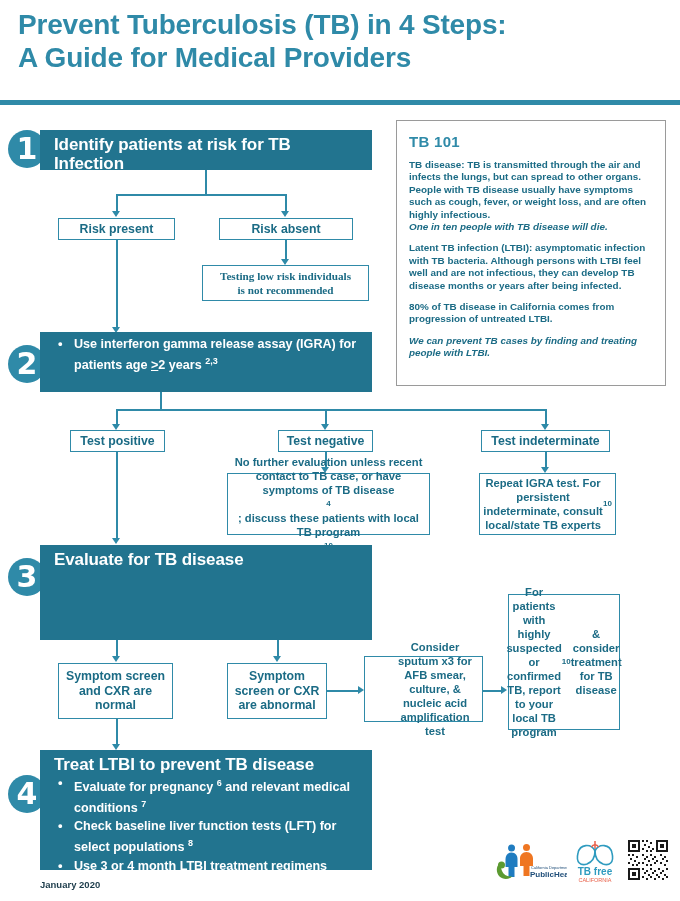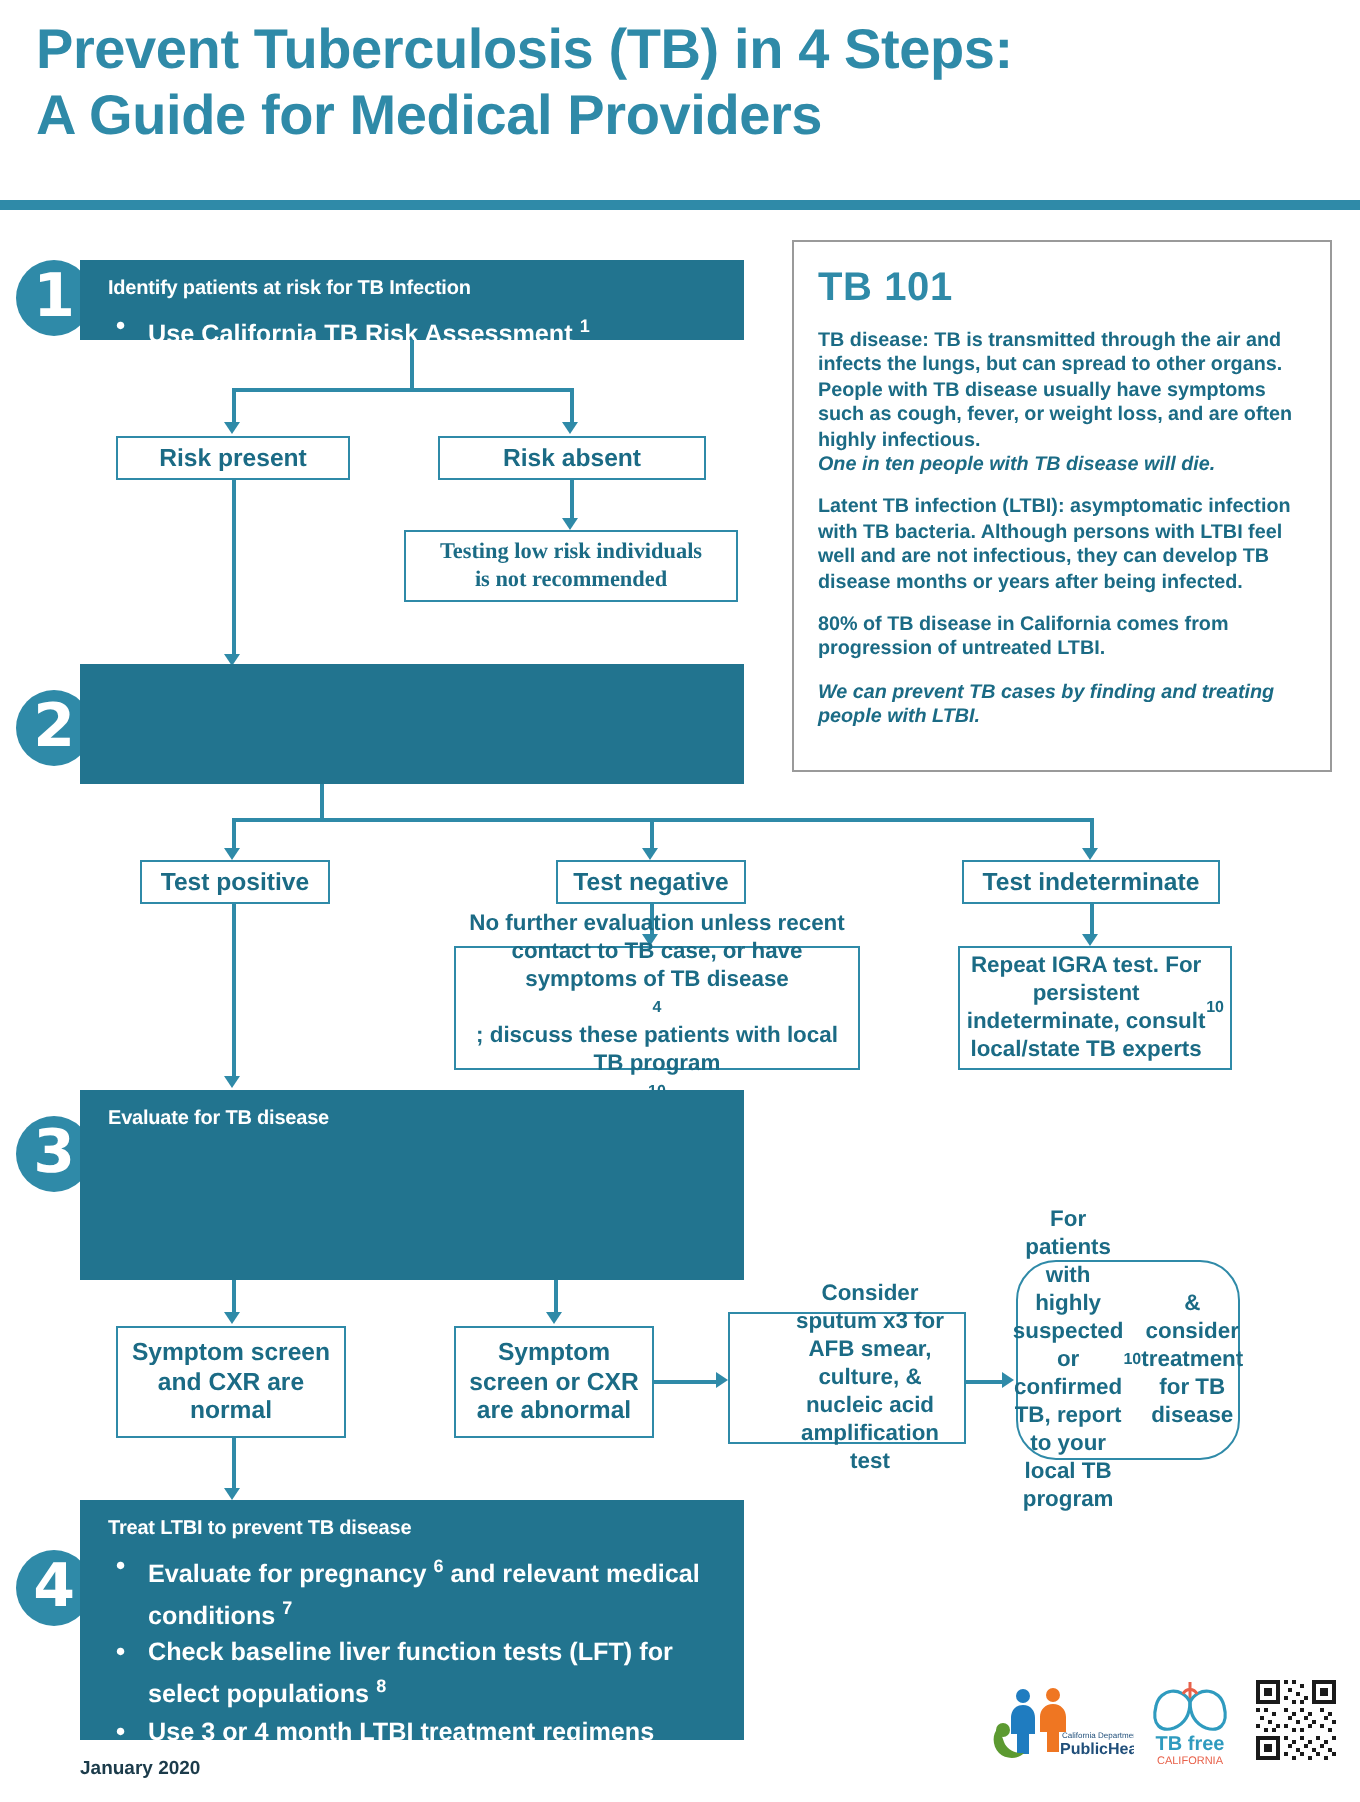--- a/index.html
+++ b/index.html
@@ -17,21 +17,21 @@
     letter-spacing:-0.2px;
   }
   #title .l2{display:block;}
   #title-rule{left:0;top:100px;width:680px;height:5px;background:#2f8aa8;}
 
   
   .step-box{
     background:#22748f;color:#ffffff;padding:4px 8px 6px 14px;
   }
   .step-box .sb-title{
-    font-size:10px;font-weight:bold;line-height:19px;margin:1px 0 1px 0;
+    font-size:17px;font-weight:bold;line-height:19px;margin:1px 0 1px 0;
     letter-spacing:-0.1px;
   }
   .step-box ul{margin:0;padding:0;list-style:none;}
   .step-box li{
     font-size:12.6px;line-height:17px;font-weight:bold;position:relative;
     padding-left:20px;margin-bottom:1px;
   }
   .step-box li:before{
     content:"\2022";position:absolute;left:4px;top:-1px;font-size:13px;
   }
@@ -53,21 +53,21 @@
   }
   .obox.sm{font-size:11.2px;line-height:14px;}
   .obox sup{font-size:8px;}
 
   
   #tb101{
     left:396px;top:120px;width:270px;height:266px;
     border:1.3px solid #9a9a9a;background:#ffffff;padding:10px 12px;
   }
   #tb101 h2{
-    margin:2px 0 9px 0;font-size:20px;font-weight:bold;color:#2f8aa8;
+    margin:2px 0 9px 0;font-size:15px;font-weight:bold;color:#2f8aa8;
     letter-spacing:0.3px;
   }
   #tb101 p{
     margin:0 0 9px 0;font-size:9.9px;line-height:12.4px;color:#1b6b85;
     font-weight:bold;
   }
   #tb101 p.lastp{margin-bottom:0;}
   #tb101 .u{}
   #tb101 .it{font-style:italic;}
 
@@ -130,20 +130,23 @@
 <div class="abs vline" style="left:285px;top:240px;height:20px;"></div>
 <div class="abs arrow-d" style="left:281px;top:259px;"></div>
 <div class="abs obox sm" style="left:202px;top:265px;width:167px;height:36px;font-family:Liberation Serif, serif;">Testing low risk individuals<br>is not recommended</div>
 
 <div class="abs vline" style="left:116px;top:240px;height:88px;"></div>
 <div class="abs arrow-d" style="left:112px;top:327px;"></div>
 
 <div class="abs step-num" style="left:8px;top:345px;">2</div>
 
 <div class="abs step-box" style="left:40px;top:332px;width:332px;height:60px;">
+  <ul>
+    <li>Use interferon gamma release assay (IGRA) for patients age <u>&gt;</u>2 years <sup>2,3</sup></li>
+  </ul>
 </div>
 
 <div class="abs vline" style="left:160px;top:392px;height:18px;"></div>
 <div class="abs hline" style="left:116px;top:409px;width:430px;"></div>
 <div class="abs vline" style="left:116px;top:409px;height:16px;"></div>
 <div class="abs arrow-d" style="left:112px;top:424px;"></div>
 <div class="abs vline" style="left:325px;top:409px;height:16px;"></div>
 <div class="abs arrow-d" style="left:321px;top:424px;"></div>
 <div class="abs vline" style="left:545px;top:409px;height:16px;"></div>
 <div class="abs arrow-d" style="left:541px;top:424px;"></div>
@@ -178,21 +181,21 @@
 <div class="abs obox" style="left:227px;top:663px;width:100px;height:56px;">Symptom<br>screen or CXR<br>are abnormal</div>
 
 <div class="abs hline" style="left:327px;top:690px;width:33px;"></div>
 <div class="abs arrow-r" style="left:358px;top:686px;"></div>
 
 <div class="abs obox sm" style="left:364px;top:656px;width:119px;height:66px;padding-left:26px;">Consider sputum x3 for AFB smear, culture, &amp; nucleic acid amplification test</div>
 
 <div class="abs hline" style="left:483px;top:690px;width:20px;"></div>
 <div class="abs arrow-r" style="left:501px;top:686px;"></div>
 
-<div class="abs obox sm" style="left:508px;top:630px;width:112px;height:100px;border-radius:20px;">For patients with highly suspected or confirmed TB, report to your local TB program <sup>10</sup> &amp; consider treatment for TB disease</div>
+<div class="abs obox sm" style="left:508px;top:594px;width:112px;height:136px;">For patients with highly suspected or confirmed TB, report to your local TB program <sup>10</sup> &amp; consider treatment for TB disease</div>
 
 <div class="abs vline" style="left:116px;top:719px;height:26px;"></div>
 <div class="abs arrow-d" style="left:112px;top:744px;"></div>
 
 <div class="abs step-num" style="left:8px;top:775px;">4</div>
 
 <div class="abs step-box" style="left:40px;top:750px;width:332px;height:120px;">
   <div class="sb-title">Treat LTBI to prevent TB disease</div>
   <ul>
     <li>Evaluate for pregnancy <sup>6</sup> and relevant medical conditions <sup>7</sup></li>

